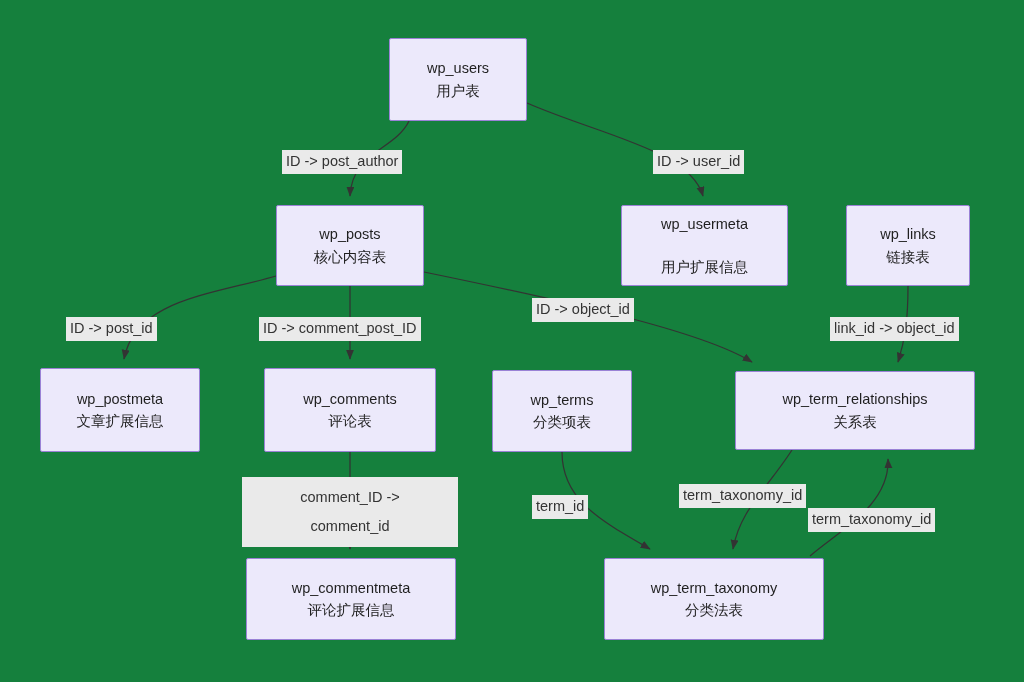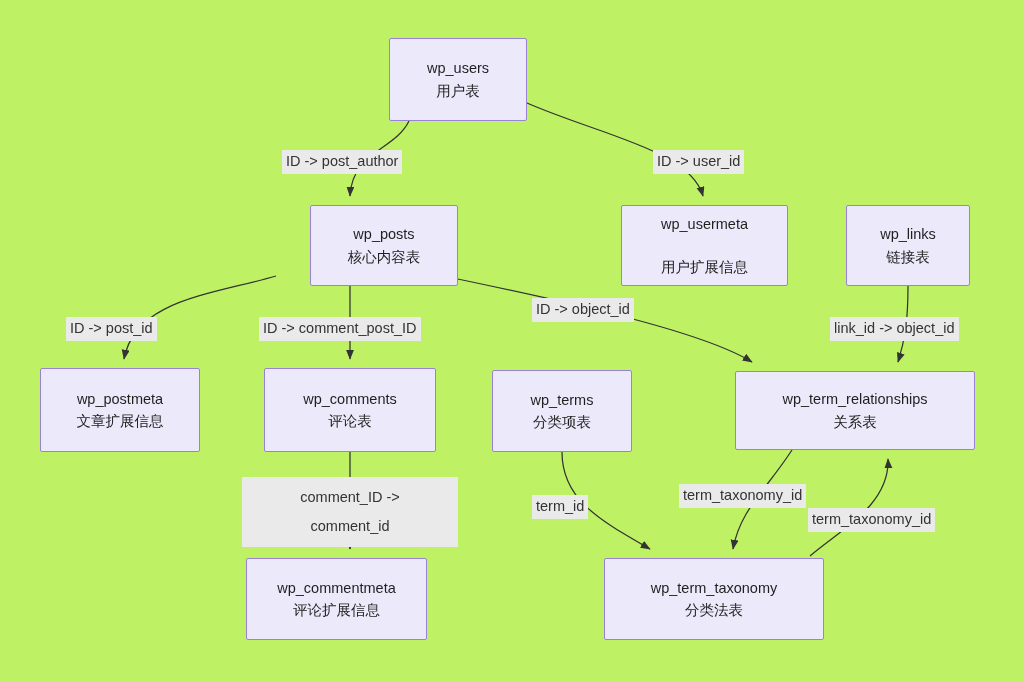--- a/index.html
+++ b/index.html
@@ -11,21 +11,21 @@
   body {
     font-family: "Liberation Sans", "DejaVu Sans", sans-serif;
     width: 1024px;
     height: 682px;
     overflow: hidden;
   }
   #diagram-canvas {
     position: relative;
     width: 1024px;
     height: 682px;
-    background: #bef264;
+    background: #15803d;
   }
   #edge-layer {
     position: absolute;
     left: 0;
     top: 0;
     width: 1024px;
     height: 682px;
     pointer-events: none;
   }
   .node {
@@ -102,21 +102,21 @@
     <path d="M 792,450 C 766,490 740,510 733,549" fill="none" stroke="#333333" stroke-width="1.25" marker-end="url(#arrowhead)"></path>
 
     <path d="M 810,556 C 840,530 890,505 888,459" fill="none" stroke="#333333" stroke-width="1.25" marker-end="url(#arrowhead)"></path>
   </svg>
 
   <div class="node" style="left:389px; top:38px; width:138px; height:83px;">
     <span class="node-title">wp_users</span>
     <span class="node-sub">用户表</span>
   </div>
 
-  <div class="node" style="left:276px; top:205px; width:148px; height:81px;margin-left:34px;">
+  <div class="node" style="left:276px; top:205px; width:148px; height:81px;">
     <span class="node-title">wp_posts</span>
     <span class="node-sub">核心内容表</span>
   </div>
 
   <div class="node" style="left:621px; top:205px; width:167px; height:81px;gap:20px;">
     <span class="node-title">wp_usermeta</span>
     <span class="node-sub">用户扩展信息</span>
   </div>
 
   <div class="node" style="left:846px; top:205px; width:124px; height:81px;">
@@ -137,21 +137,21 @@
   <div class="node" style="left:492px; top:370px; width:140px; height:82px;">
     <span class="node-title">wp_terms</span>
     <span class="node-sub">分类项表</span>
   </div>
 
   <div class="node" style="left:735px; top:371px; width:240px; height:79px;">
     <span class="node-title">wp_term_relationships</span>
     <span class="node-sub">关系表</span>
   </div>
 
-  <div class="node" style="left:246px; top:558px; width:181px; height:82px;">
+  <div class="node" style="left:246px; top:558px; width:210px; height:82px;">
     <span class="node-title">wp_commentmeta</span>
     <span class="node-sub">评论扩展信息</span>
   </div>
 
   <div class="node" style="left:604px; top:558px; width:220px; height:82px;">
     <span class="node-title">wp_term_taxonomy</span>
     <span class="node-sub">分类法表</span>
   </div>
 
   <div class="edge-label" style="left:282px; top:150px;text-align:center;">

